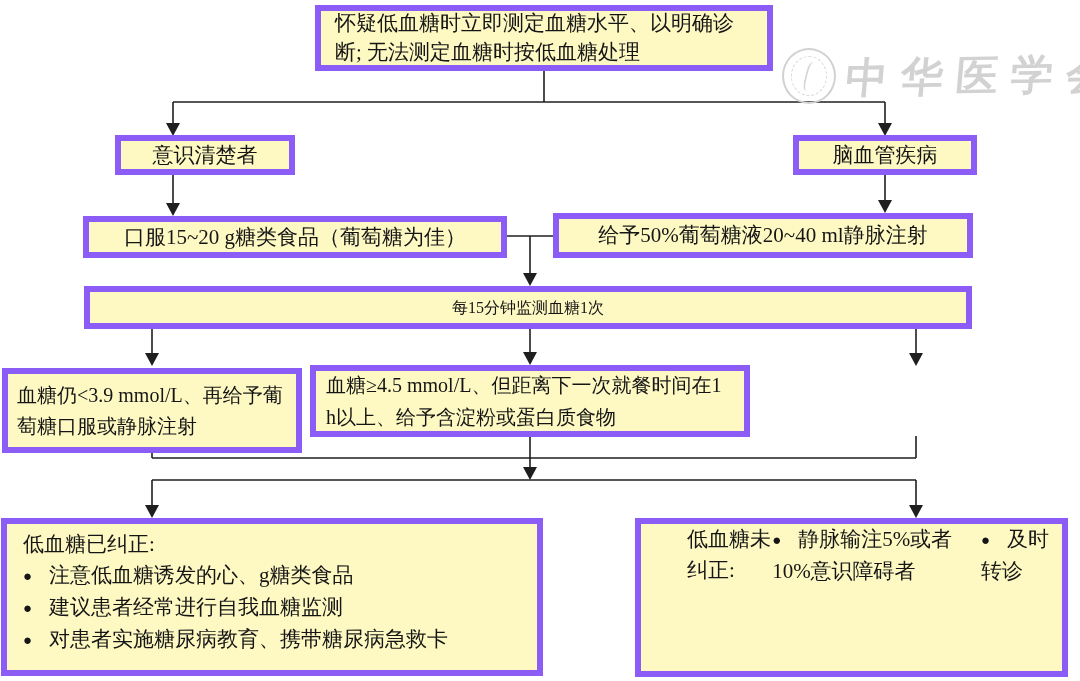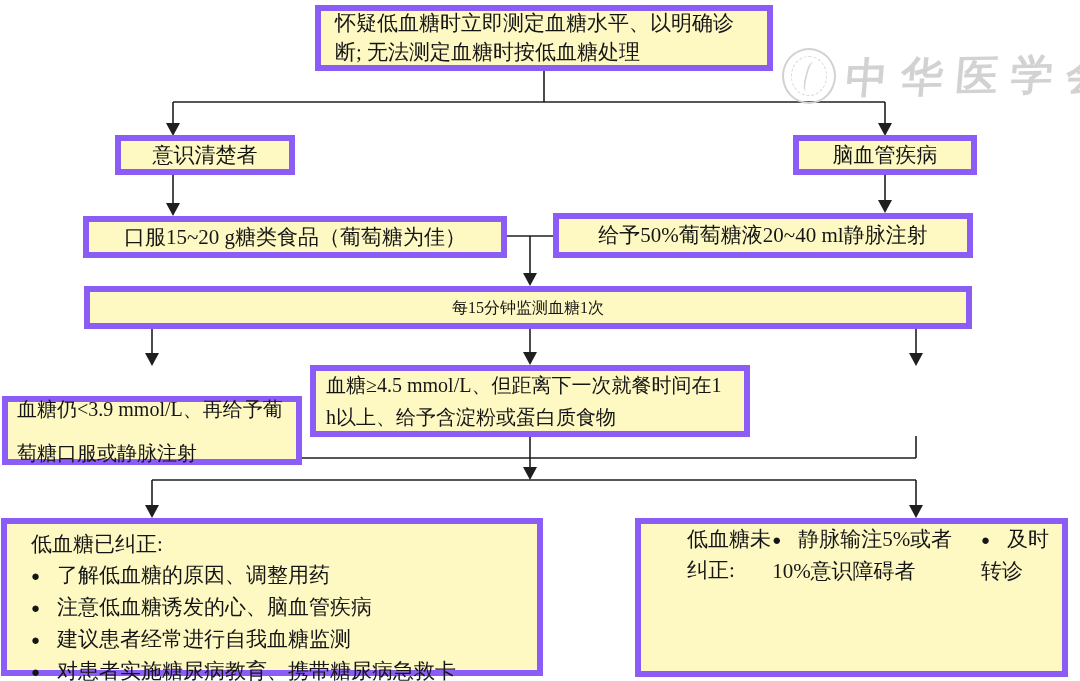--- a/index.html
+++ b/index.html
@@ -11,24 +11,24 @@
     font-size:21px;line-height:29px;color:#151515;
   }
   .node.left-text{justify-content:flex-start;text-align:left;}
   .node.center-text{text-align:center;}
   #node-start{left:315px;top:5px;width:458px;height:66px;padding:4px 14px;text-align:left;justify-content:flex-start;}
   #node-conscious{left:83px;top:135px;width:180px;height:40px;margin-left:32px;}
   #node-impaired{left:793px;top:135px;width:184px;height:40px;}
   #node-oral{left:83px;top:216px;width:424px;height:42px;}
   #node-iv{left:553px;top:213px;width:420px;height:45px;}
   #node-monitor{left:84px;top:286px;width:888px;height:43px;font-size:16px;}
-  #node-b1{left:2px;top:368px;width:300px;height:69px;padding:2px 9px;font-size:20px;line-height:44px;margin-top:28px;}
+  #node-b1{left:2px;top:368px;width:300px;height:85px;padding:2px 9px;font-size:20px;line-height:31px;}
   #node-b2{left:310px;top:365px;width:440px;height:72px;padding:2px 10px;font-size:20px;line-height:32px;}
   #node-b3{left:765px;top:366px;width:302px;height:70px;padding:2px 9px;font-size:20px;line-height:32px;}
-  #node-corrected{left:1px;top:518px;width:542px;height:158px;padding:5px 24px;
+  #node-corrected{left:1px;top:518px;width:542px;height:158px;padding:5px 16px;
     flex-direction:column;align-items:flex-start;justify-content:flex-start;font-size:21px;line-height:31px;}
   #node-notcorrected{left:635px;top:518px;width:433px;height:159px;padding:0 10px 0 46px;
     flex-direction:row;align-items:flex-start;justify-content:center;font-size:21px;line-height:31px;}
   .bullet-line{display:block;}
   .bullet{display:inline-block;width:26px;font-size:15px;vertical-align:1px;}
   #connector-layer{position:absolute;left:0;top:0;width:1080px;height:681px;pointer-events:none;}
   #connector-layer path,#connector-layer line{stroke:#1f1f1f;stroke-width:1.6;fill:none;}
   #connector-layer polygon{fill:#1f1f1f;stroke:none;}
   
   #watermark{position:absolute;left:782px;top:40px;width:292px;height:72px;display:flex;align-items:center;
@@ -119,24 +119,21 @@
   </div>
 
   <div class="node left-text" id="node-b2">
     <span>血糖≥4.5 mmol/L、但距离下一次就餐时间在1 h以上、给予含淀粉或蛋白质食物</span>
   </div>
 
 
   <div class="node" id="node-corrected">
     <span>低血糖已纠正:</span>
     <span class="bullet-line">
-      <span class="bullet">●</span><span>了解低血糖的原因、调整用药</span>
-    </span>
-    <span class="bullet-line">
-      <span class="bullet">●</span><span>注意低血糖诱发的心、脑血管疾病</span>
+      <span class="bullet">●</span><span>注意低血糖诱发的心、g糖类食品</span>
     </span>
     <span class="bullet-line">
       <span class="bullet">●</span><span>建议患者经常进行自我血糖监测</span>
     </span>
     <span class="bullet-line">
       <span class="bullet">●</span><span>对患者实施糖尿病教育、携带糖尿病急救卡</span>
     </span>
   </div>
 
   <div class="node" id="node-notcorrected">

